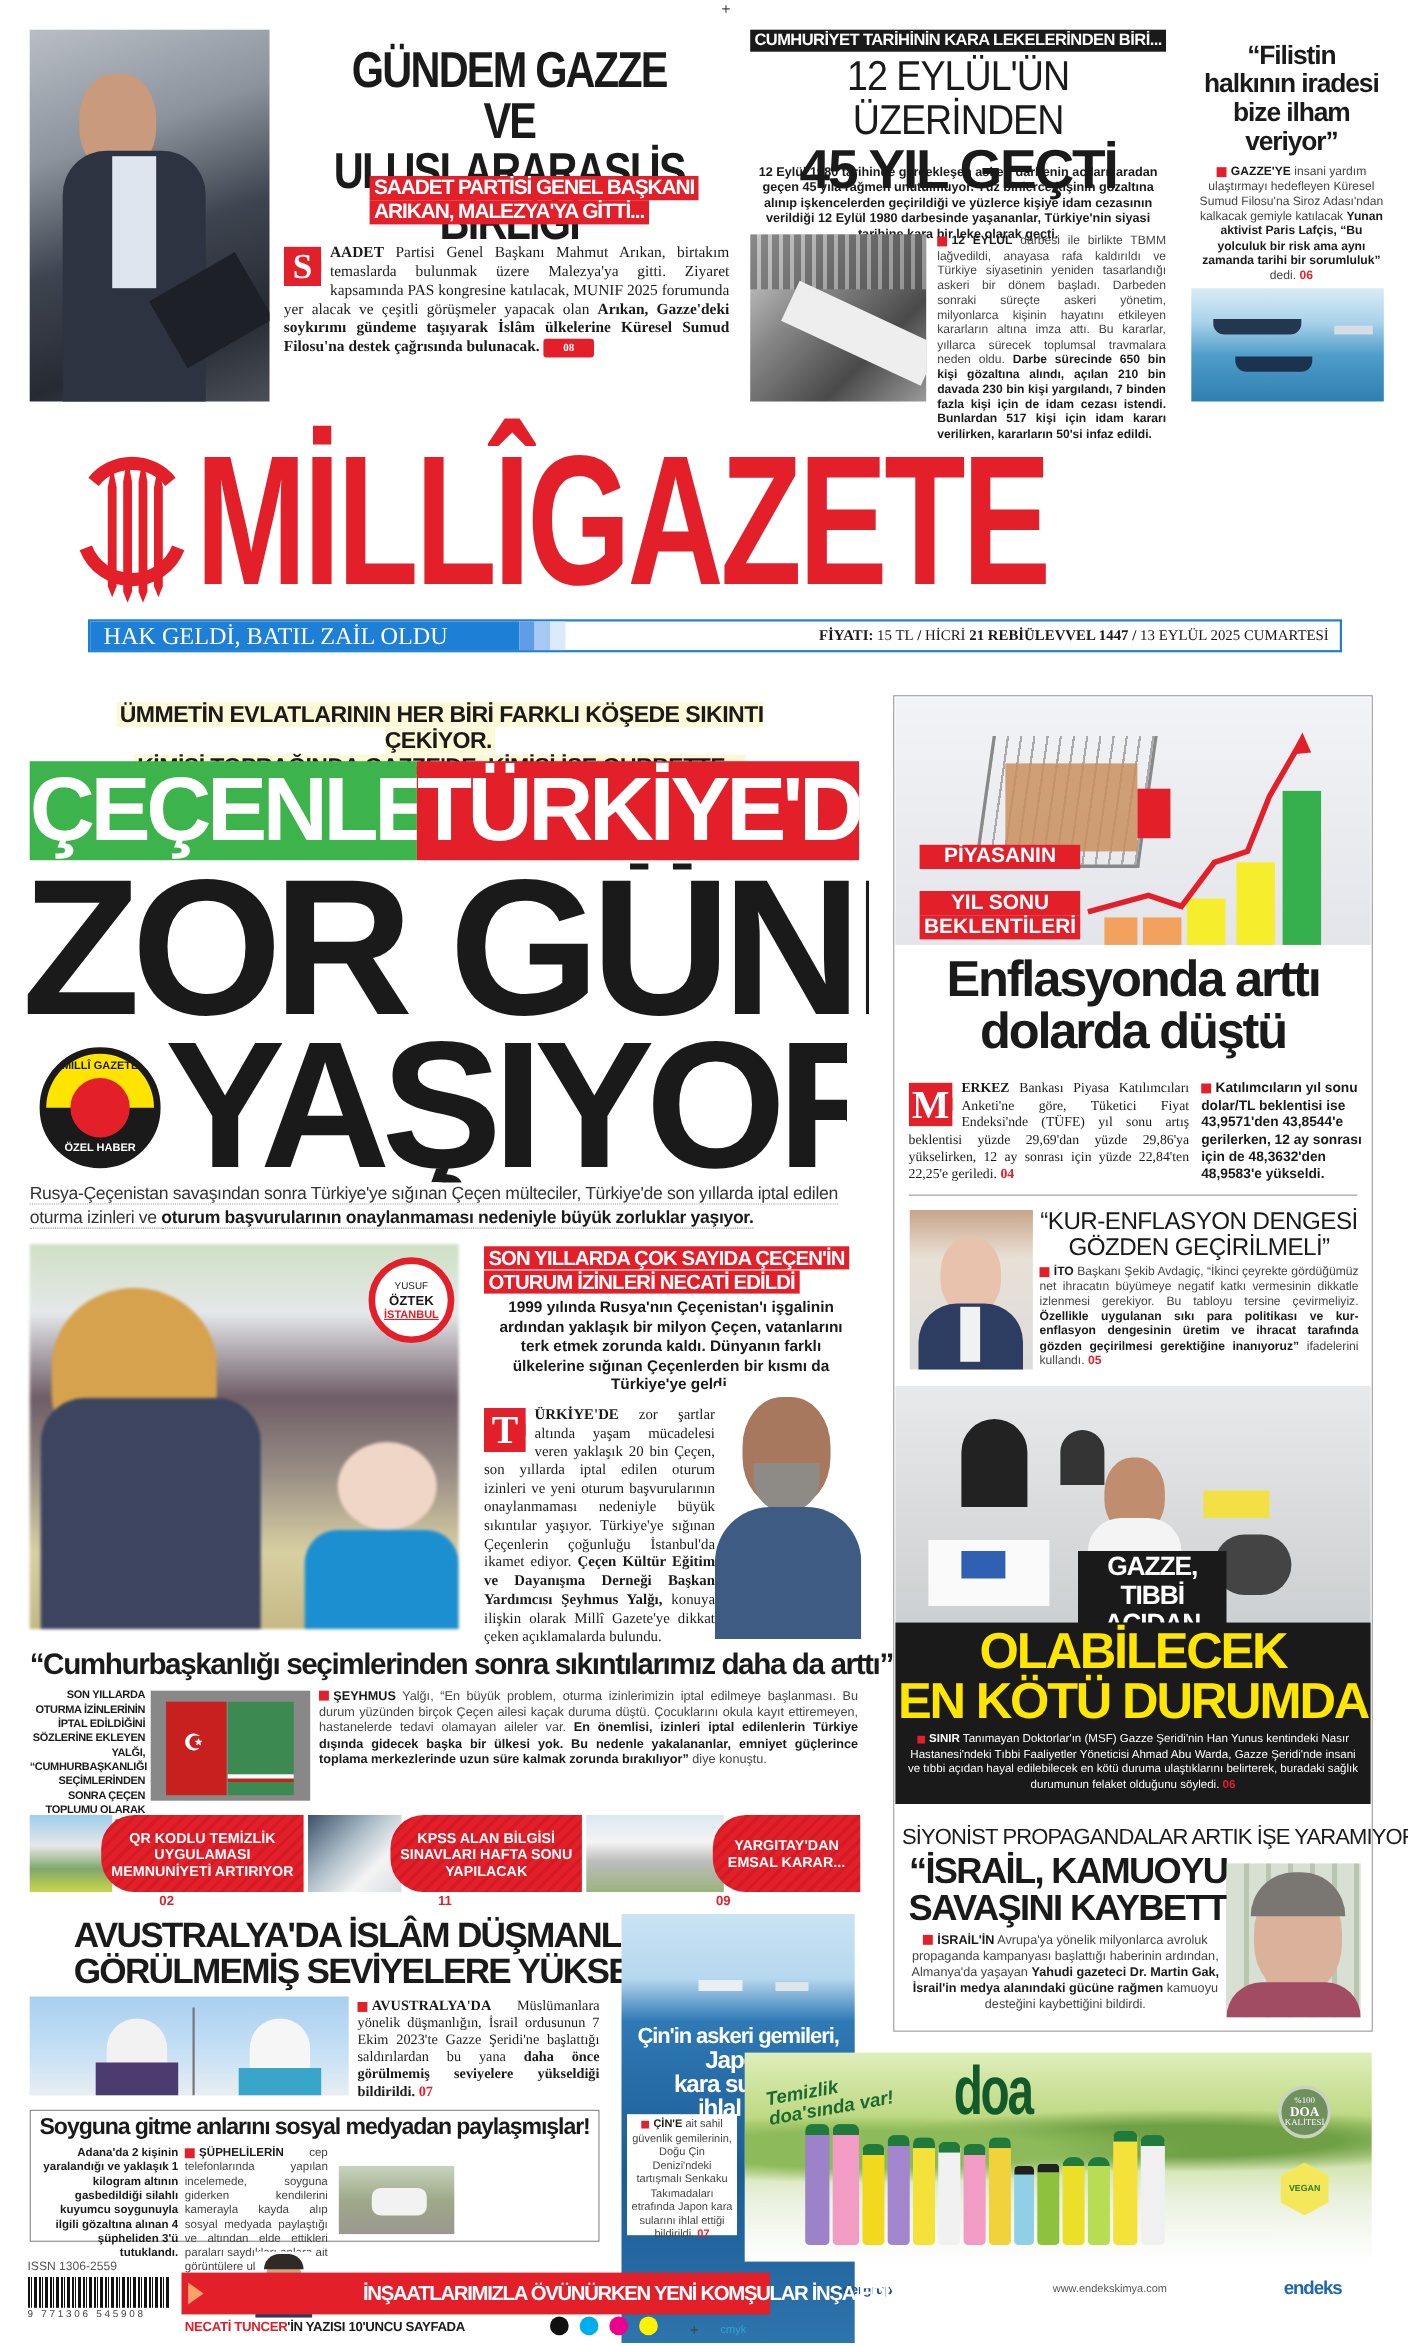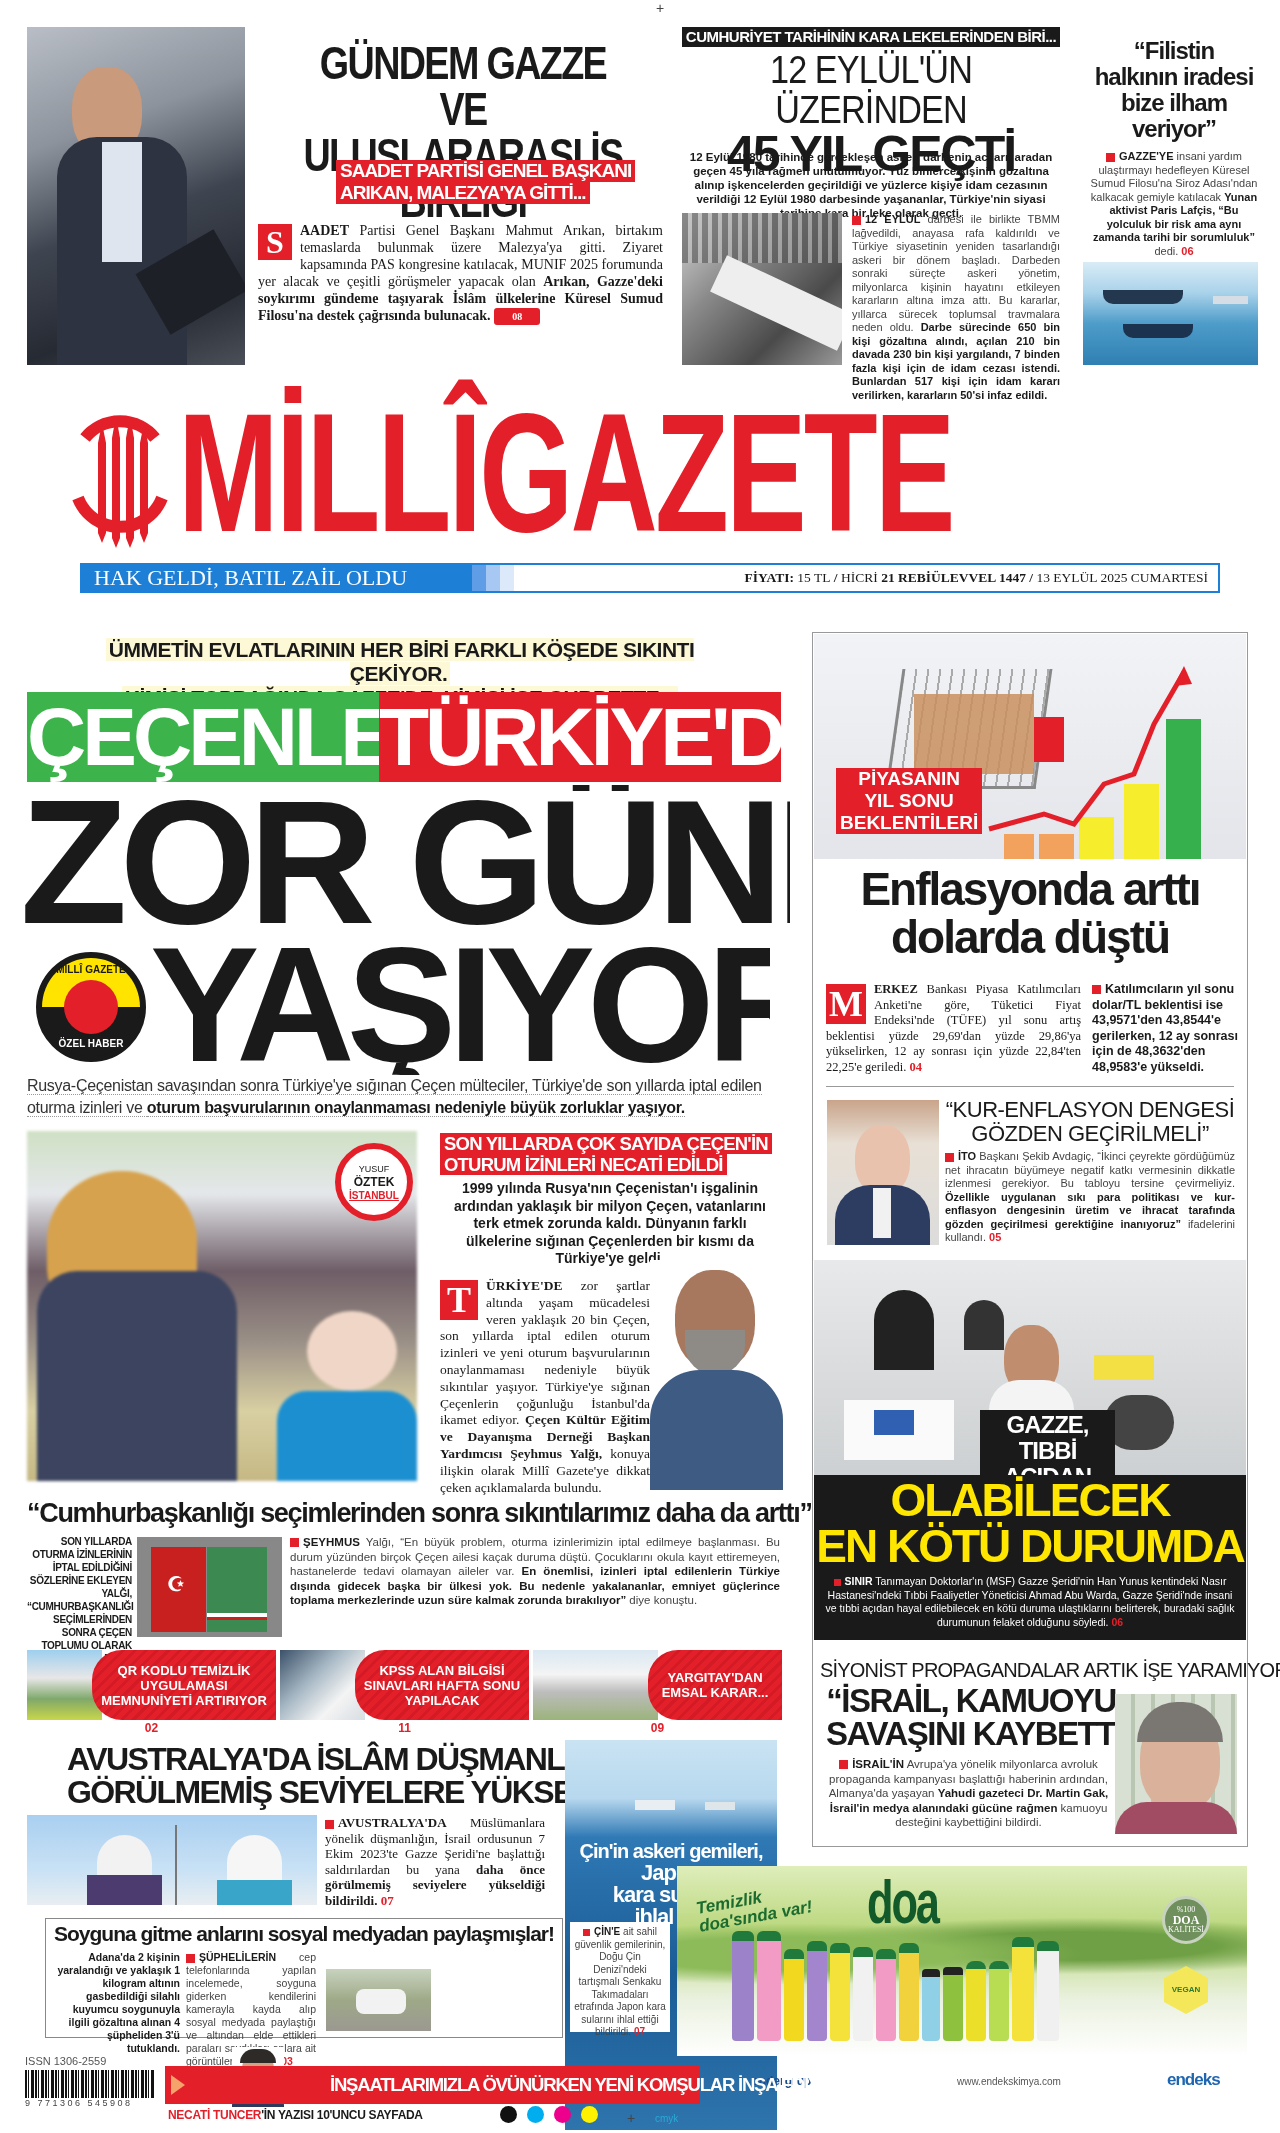--- a/index.html
+++ b/index.html
@@ -173,21 +173,21 @@
   <div style="position:absolute;left:70px;top:20px;width:55px;height:75px;border-radius:30px 30px 0 0;background:#f2f2f2;"></div>
   <div style="position:absolute;left:60px;top:60px;width:75px;height:30px;background:#4b3b6e;"></div>
   <div style="position:absolute;left:200px;top:20px;width:55px;height:75px;border-radius:30px 30px 0 0;background:#f6f6f6;"></div>
   <div style="position:absolute;left:190px;top:65px;width:75px;height:25px;background:#39a6c9;"></div>
   <div style="position:absolute;left:148px;top:10px;width:2px;height:80px;background:#777;"></div>
 </div>
 <p class="abs serif" style="left:325px;top:1815px;width:220px;font-size:13px;line-height:15.5px;text-align:justify;">
   <span class="sq"></span><b>AVUSTRALYA'DA</b><span> Müslümanlara yönelik düşmanlığın, İsrail ordusunun 7 Ekim 2023'te Gazze Şeridi'ne başlattığı saldırılardan bu yana </span><b>daha önce görülmemiş seviyelere yükseldiği bildirildi.</b> <span class="pgmark">07</span>
 </p>
 
-<div class="abs" style="left:45px;top:1918px;width:518px;height:120px;border:1px solid #888;">
+<div class="abs" style="left:27px;top:1918px;width:518px;height:120px;border:1px solid #888;">
   <div style="position:absolute;left:0;top:3px;width:516px;text-align:center;font-weight:bold;font-size:21px;line-height:24px;letter-spacing:-1px;white-space:nowrap;">Soyguna gitme anlarını sosyal medyadan paylaşmışlar!</div>
   <p style="position:absolute;left:6px;top:32px;width:128px;font-weight:bold;font-size:10.5px;line-height:13px;text-align:right;">Adana'da 2 kişinin yaralandığı ve yaklaşık 1 kilogram altının gasbedildiği silahlı kuyumcu soygunuyla ilgili gözaltına alınan 4 şüpheliden 3'ü tutuklandı.</p>
   <p style="position:absolute;left:140px;top:32px;width:130px;font-size:10.5px;line-height:13px;text-align:justify;color:#444;">
     <span class="sq"></span><b style="color:#1a1a1a;">ŞÜPHELİLERİN</b><span> cep telefonlarında yapılan incelemede, soyguna giderken kendilerini kamerayla kayda alıp sosyal medyada paylaştığı ve altından elde ettikleri paraları saydıkları anlara ait görüntülere ulaşıldı.</span> <span class="pgmark">03</span>
   </p>
   <div class="photo" style="position:absolute;left:280px;top:50px;width:105px;height:62px;background:linear-gradient(180deg,#c8d3bf 0%,#9ea988 50%,#9b9891 100%);">
     <div style="position:absolute;left:30px;top:20px;width:50px;height:25px;background:#f2f2f2;border-radius:8px;"></div>
   </div>
 </div>
 
@@ -218,21 +218,21 @@
   <div style="position:absolute;left:265px;top:183px;width:35px;height:42px;background:#f6ed2c;"></div>
   <div style="position:absolute;left:310px;top:150px;width:35px;height:75px;background:#f6ed2c;"></div>
   <div style="position:absolute;left:352px;top:85px;width:35px;height:140px;background:#35b04c;"></div>
   <svg style="position:absolute;left:170px;top:30px;" width="210" height="170" viewBox="0 0 210 170">
     <polyline points="5,165 60,150 90,160 120,120 150,110 170,60 200,8" stroke="#e3202a" stroke-width="5" fill="none"></polyline>
     <polygon points="200,2 190,22 208,20" fill="#e3202a"></polygon>
   </svg>
 </div>
 <div class="abs" style="left:836px;top:768px;text-align:center;">
   <div class="redbg" style="font-weight:bold;font-size:19px;line-height:22px;padding:0 4px;">PİYASANIN</div>
-  <div class="redbg" style="font-weight:bold;font-size:19px;line-height:22px;padding:0 4px;">YIL SONU</div>
+  <div class="redbg" style="font-weight:bold;font-size:19px;line-height:22px;padding:0 4px;margin-top:20px;">YIL SONU</div>
   <div class="redbg" style="font-weight:bold;font-size:19px;line-height:22px;padding:0 4px;">BEKLENTİLERİ</div>
 </div>
 <div class="abs" style="left:814px;top:865px;width:432px;text-align:center;font-weight:bold;font-size:46px;line-height:48px;letter-spacing:-2px;">
   <div>Enflasyonda arttı</div>
   <div>dolarda düştü</div>
 </div>
 <p class="abs body serif" style="left:826px;top:982px;width:255px;font-size:12.5px;line-height:15.5px;">
   <span class="dropcap" style="width:40px;height:40px;font-size:36px;line-height:40px;">M</span><b>ERKEZ</b><span> Bankası Piyasa Katılımcıları Anketi'ne göre, Tüketici Fiyat Endeksi'nde (TÜFE) yıl sonu artış beklentisi yüzde 29,69'dan yüzde 29,86'ya yükselirken, 12 ay sonrası için yüzde 22,84'ten 22,25'e geriledi.</span> <span class="pgmark">04</span>
 </p>
 <p class="abs" style="left:1092px;top:982px;width:148px;font-size:12.5px;line-height:15.5px;font-weight:bold;">

